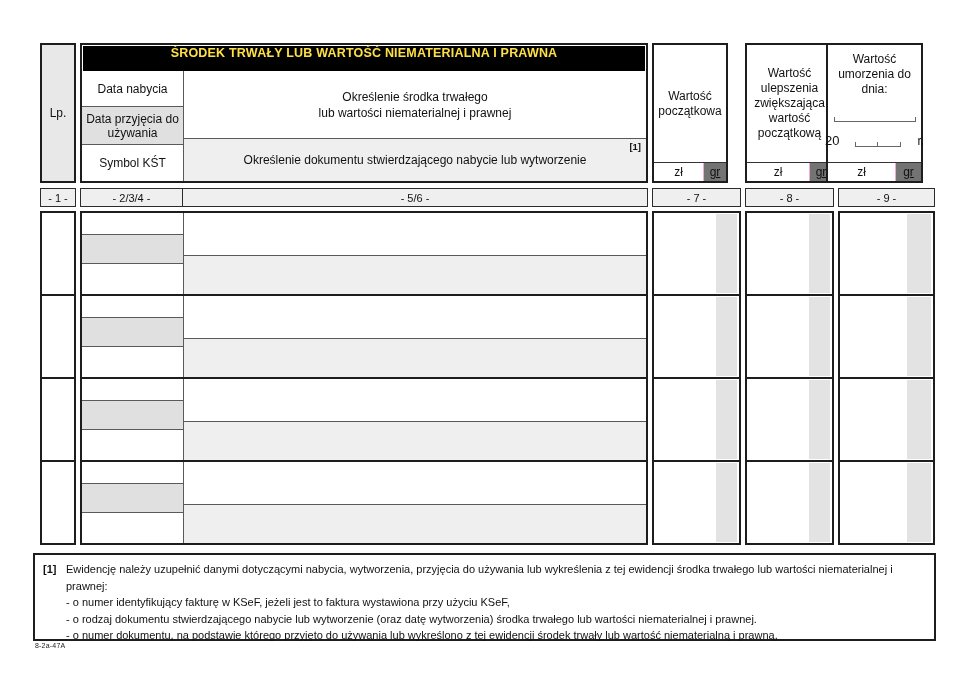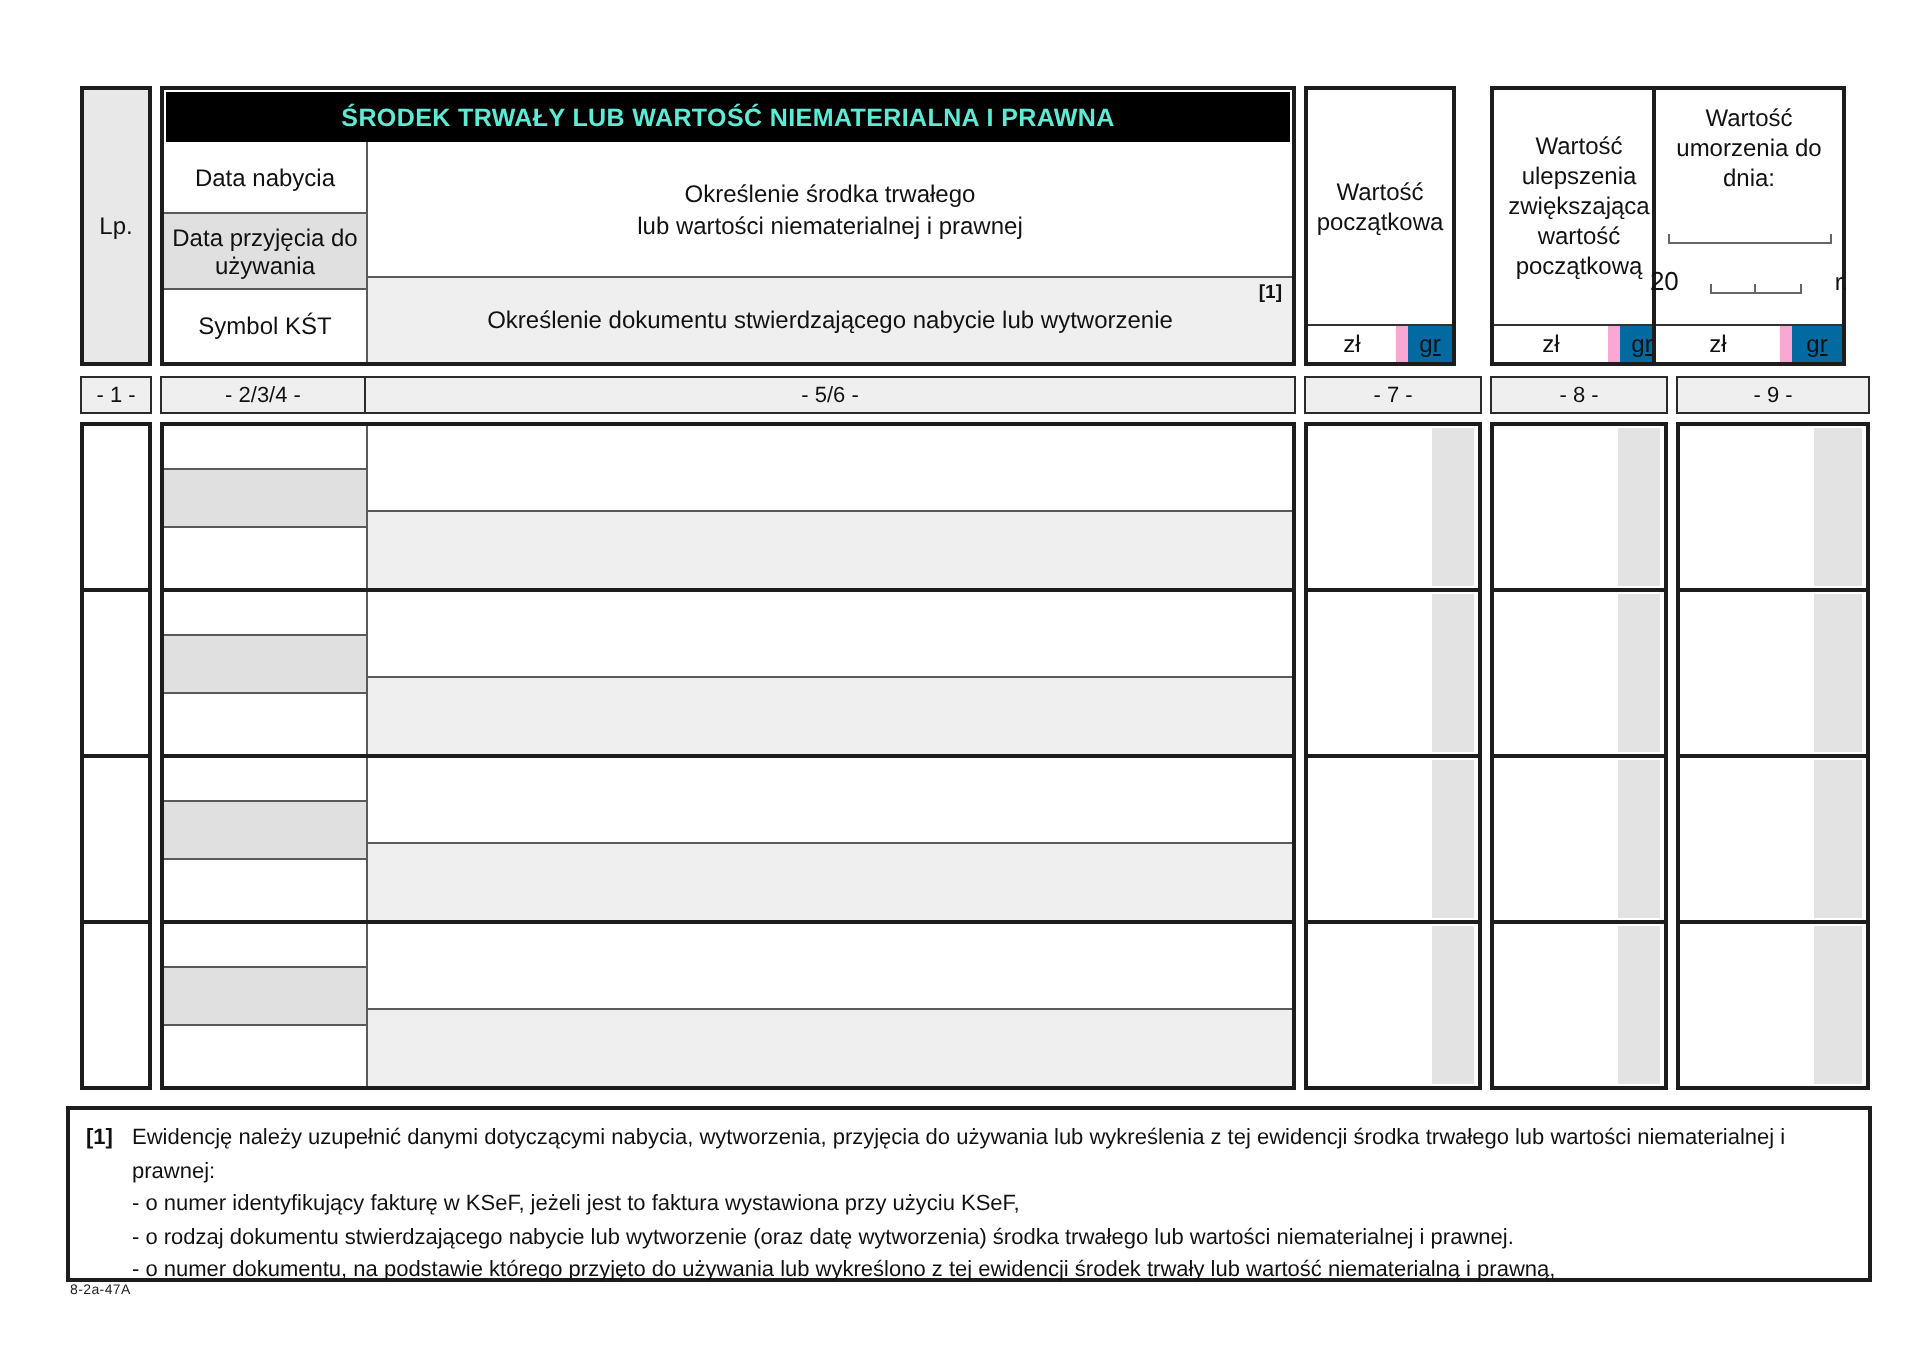--- a/index.html
+++ b/index.html
@@ -13,40 +13,40 @@
 
   
   .box { border: 2px solid #1d1d1d; background: #fff; }
   .lp-header {
     left: 40px; top: 43px; width: 36px; height: 140px;
     background: #e8e8e8; display: flex; align-items: center; justify-content: center;
     font-size: 12px;
   }
   .main-header { left: 80px; top: 43px; width: 568px; height: 140px; display: flex; flex-direction: column; }
   .title-bar {
-    height: 25px; margin: 1px 1px 0 1px; background: #000; color: #5eead4;
-    display: flex; align-items: center; justify-content: center;
+    height: 25px; margin: 1px 1px 0 1px; background: #000; color: #fde047;
+    display: flex; justify-content: center;
     font-weight: bold; font-size: 12.5px; letter-spacing: .2px; white-space: nowrap;
   }
   .mh-content { flex: 1; display: flex; }
   .mh-dates { width: 102px; border-right: 1px solid #5a5a5a; display: flex; flex-direction: column; }
   .mh-d1 { height: 36px; border-bottom: 1px solid #5a5a5a; }
   .mh-d2 { height: 38px; border-bottom: 1px solid #5a5a5a; background: #e0e0e0; }
   .mh-d3 { flex: 1; }
   .mh-dates > div { display: flex; align-items: center; justify-content: center; text-align: center; font-size: 12px; line-height: 14px; padding: 0 3px; }
   .mh-desc { flex: 1; display: flex; flex-direction: column; }
   .mh-asset { height: 68px; border-bottom: 1px solid #5a5a5a; display: flex; flex-direction: column; align-items: center; justify-content: center; font-size: 12px; line-height: 16px; text-align: center; }
   .mh-doc { flex: 1; background: #efefef; position: relative; display: flex; align-items: center; justify-content: center; font-size: 12px; }
   .fn-sup { position: absolute; top: 2px; right: 5px; font-weight: bold; font-size: 9.5px; }
 
   .val-header { top: 43px; height: 140px; display: flex; flex-direction: column; }
   .vh-label { flex: 1; display: flex; align-items: center; justify-content: center; text-align: center; font-size: 12px; line-height: 15px; padding: 10px 6px; }
   .currency-row { height: 19px; border-top: 1px solid #333; display: flex; font-size: 12px; }
-  .cur-zl { flex: 1; border-right: 6px solid #f9a8d4; display: flex; align-items: center; justify-content: center; text-align: center; }
-  .cur-gr { width: 22px; background: #0369a1; display: flex; align-items: center; justify-content: center; text-decoration: underline; }
+  .cur-zl { flex: 1; border-right: 1px solid #f9a8d4; display: flex; align-items: center; justify-content: center; text-align: center; }
+  .cur-gr { width: 22px; background: #737373; display: flex; align-items: center; justify-content: center; text-decoration: underline; }
   .cur-gr.w25 { width: 25px; }
 
   
   .vh-dep { flex: 1; display: flex; flex-direction: column; align-items: center; font-size: 12px; }
   .dep-label { margin-top: 7px; text-align: center; line-height: 15px; }
   .write-line { margin-top: 20px; width: 82px; height: 5px; border-bottom: 1px solid #666; border-left: 1px solid #666; border-right: 1px solid #666; }
   .year-row { margin-top: 12px; display: flex; align-items: flex-end; gap: 16px; }
   .year-prefix { font-size: 13px; line-height: 13px; }
   .year-line { width: 46px; height: 5px; border-bottom: 1px solid #666; border-left: 1px solid #666; border-right: 1px solid #666; display: flex; }
   .year-line > div { width: 50%; height: 100%; border-right: 1px solid #666; }

